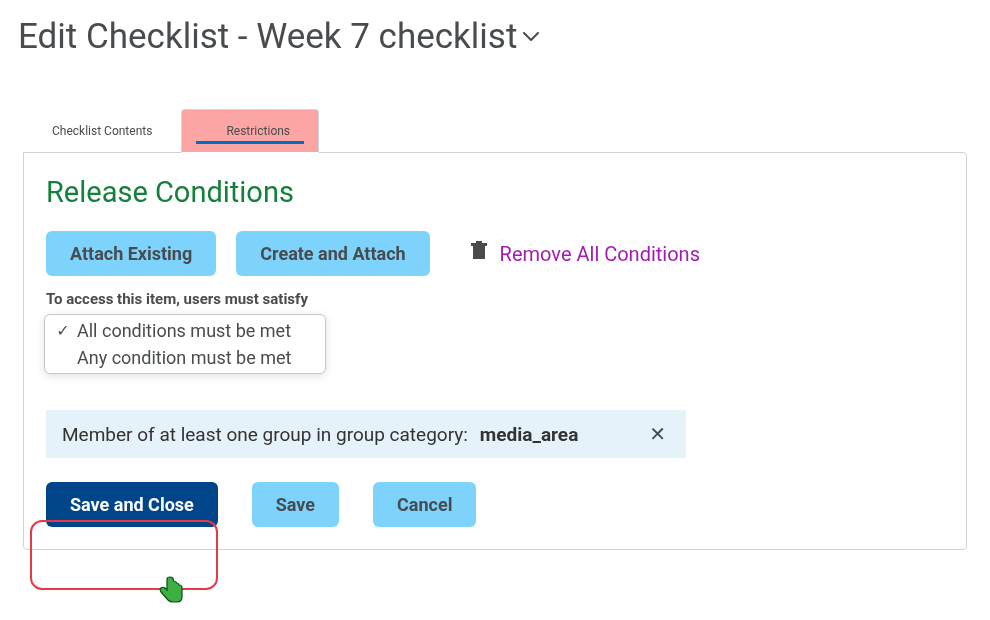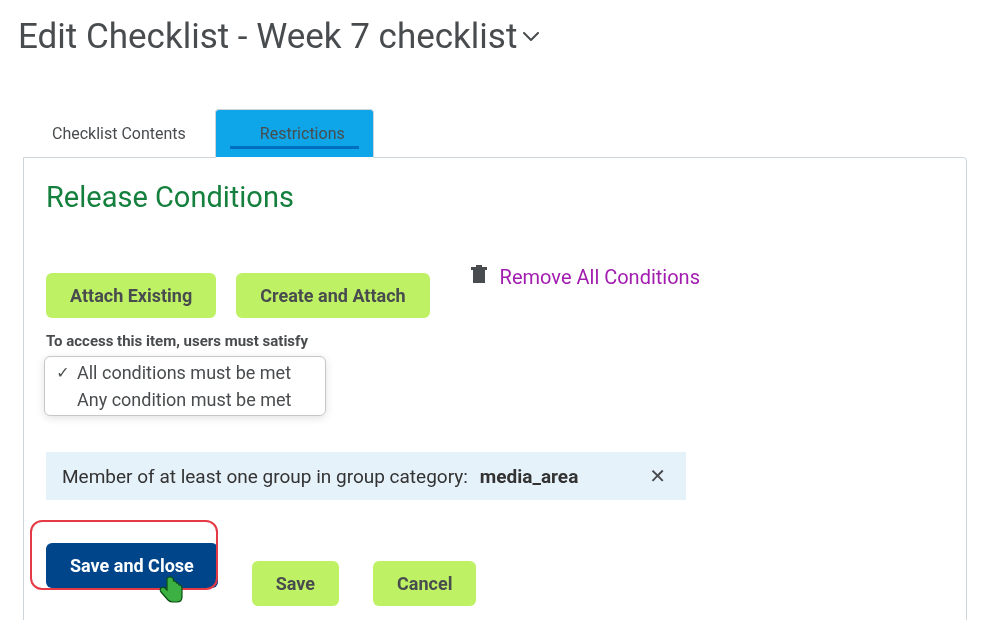--- a/index.html
+++ b/index.html
@@ -28,32 +28,32 @@
     color: #494c4e;
   }
   .title-caret svg { display: block; }
   .tabs-row {
     display: flex;
     align-items: flex-end;
     margin-left: 5px;
   }
   .tab {
     padding: 14px 28px 14px 28px;
-    font-size: 16px;
+    font-size: 12px;
     color: #494c4e;
     cursor: pointer;
     border: 1px solid transparent;
     border-bottom: none;
     position: relative;
   }
   .tab.active {
     border: 1px solid #cdd5dc;
     border-bottom: 1px solid #fff;
     border-radius: 4px 4px 0 0;
-    background: #0ea5e9;
+    background: #fca5a5;
     margin-bottom: -1px;
     z-index: 2;
     font-weight: 400;
     padding-left: 44px;
   }
   .tab.active::after {
     content: "";
     position: absolute;
     left: 14px;
     right: 14px;
@@ -87,23 +87,22 @@
     justify-content: center;
     padding: 12px 24px;
     font-size: 18px;
     border-radius: 6px;
     cursor: pointer;
     border: none;
     font-weight: 700;
     font-family: inherit;
   }
   .btn-secondary {
-    background: #bef264;
-    color: #494c4e;
-    margin-top: 37px;
+    background: #7dd3fc;
+    color: #494c4e;
   }
   .btn-primary {
     background: #004489;
     color: #fff;
   }
   .remove-all {
     display: flex;
     align-items: center;
     gap: 12px;
     font-size: 20px;

